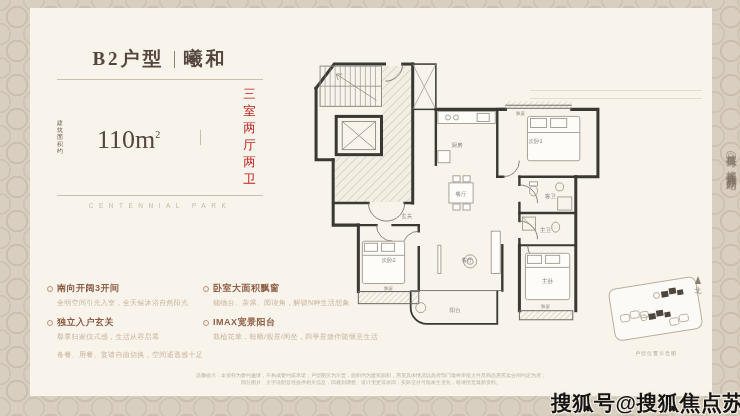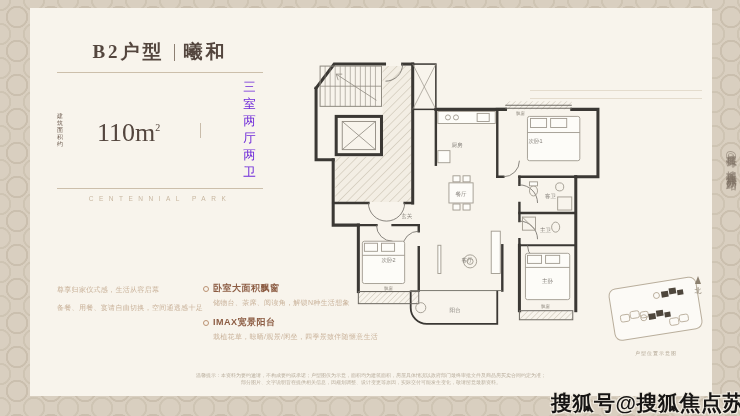--- a/index.html
+++ b/index.html
@@ -8,31 +8,31 @@
     font-family:"Liberation Sans",sans-serif;
     background-color:#d9cfc0;
     background-image:
       radial-gradient(circle, rgba(255,255,255,0) 9px, rgba(170,156,133,.30) 9.5px, rgba(170,156,133,.30) 11px, rgba(255,255,255,0) 11.5px),
       radial-gradient(circle, rgba(255,255,255,0) 9px, rgba(170,156,133,.22) 9.5px, rgba(170,156,133,.22) 11px, rgba(255,255,255,0) 11.5px);
     background-size:34px 34px,34px 34px;
     background-position:0 0,17px 17px;
   }
   .card{position:absolute;left:30px;top:8px;width:682px;height:388px;background:#f8f4ec;}
   
-  .title-block{position:absolute;left:57px;top:39px;width:206px;text-align:center;color:#54463e;}
+  .title-block{position:absolute;left:57px;top:46px;width:206px;text-align:center;color:#54463e;}
   .title-row{display:flex;justify-content:center;align-items:center;
     font-family:"Liberation Serif",serif;font-size:19px;letter-spacing:3px;font-weight:bold;}
   .title-sep{width:1px;height:17px;background:#8d7f72;margin:0 9px;}
   .rule{height:1px;background:#ccbfab;margin:7px 0 6px 0;}
   .area-row{display:flex;justify-content:center;align-items:center;gap:31px;}
   .area-prefix{font-size:6px;line-height:7px;color:#6d5c50;text-align:left;margin-right:2px;letter-spacing:1px;}
   .area-value{font-family:"Liberation Serif",serif;font-size:26px;line-height:24px;color:#54463e;}
   .area-value sup{font-size:10px;}
   .area-sep{width:1px;height:15px;background:#c9bcaa;margin:0 9px;}
-  .layout-text{font-family:"Liberation Serif",serif;font-size:12.5px;letter-spacing:4.5px;color:#6d28d9;}
+  .layout-text{font-family:"Liberation Serif",serif;font-size:12.5px;letter-spacing:4.5px;color:#b91c1c;}
   .subtitle-en{font-size:6.5px;letter-spacing:5.5px;color:#c8b7a0;margin-top:5px;}
   
   .fcol{position:absolute;top:282px;}
   .fcol1{left:47px;width:152px;}
   .fcol2{left:203px;width:182px;}
   .fitem{margin-bottom:8px;}
   .ftitle{display:flex;align-items:center;font-size:9px;font-weight:bold;color:#8c5c43;letter-spacing:.5px;}
   .fmark{width:4px;height:4px;border:1px solid #bb9273;border-radius:50%;margin-right:4px;flex:0 0 auto;}
   .fdesc{font-size:7px;color:#c9b29a;margin:3px 0 0 10px;letter-spacing:.3px;white-space:nowrap;}
   
@@ -77,20 +77,31 @@
     <span class="area-value"><span>110m</span><sup>2</sup></span>
     <span class="area-sep"></span>
     <span class="layout-text">三室两厅两卫</span>
   </div>
   <div class="rule"></div>
   <div class="subtitle-en">CENTENNIAL PARK</div>
 </div>
 
 <div class="fcol fcol1">
   <div class="fitem">
+    <div class="ftitle">
+        <span class="fmark"></span>
+        <span>南向开阔3开间</span>
+      </div>
+    <div class="fdesc">全明空间引光入室，全天候沐浴自然阳光</div>
+  </div>
+  <div class="fitem">
+    <div class="ftitle">
+        <span class="fmark"></span>
+        <span>独立入户玄关</span>
+      </div>
     <div class="fdesc">尊享归家仪式感，生活从容启幕</div>
   </div>
   <div class="fitem">
     <div class="fdesc">备餐、用餐、宴请自由切换，空间通透感十足</div>
   </div>
 </div>
 <div class="fcol fcol2">
   <div class="fitem">
     <div class="ftitle">
         <span class="fmark"></span>

